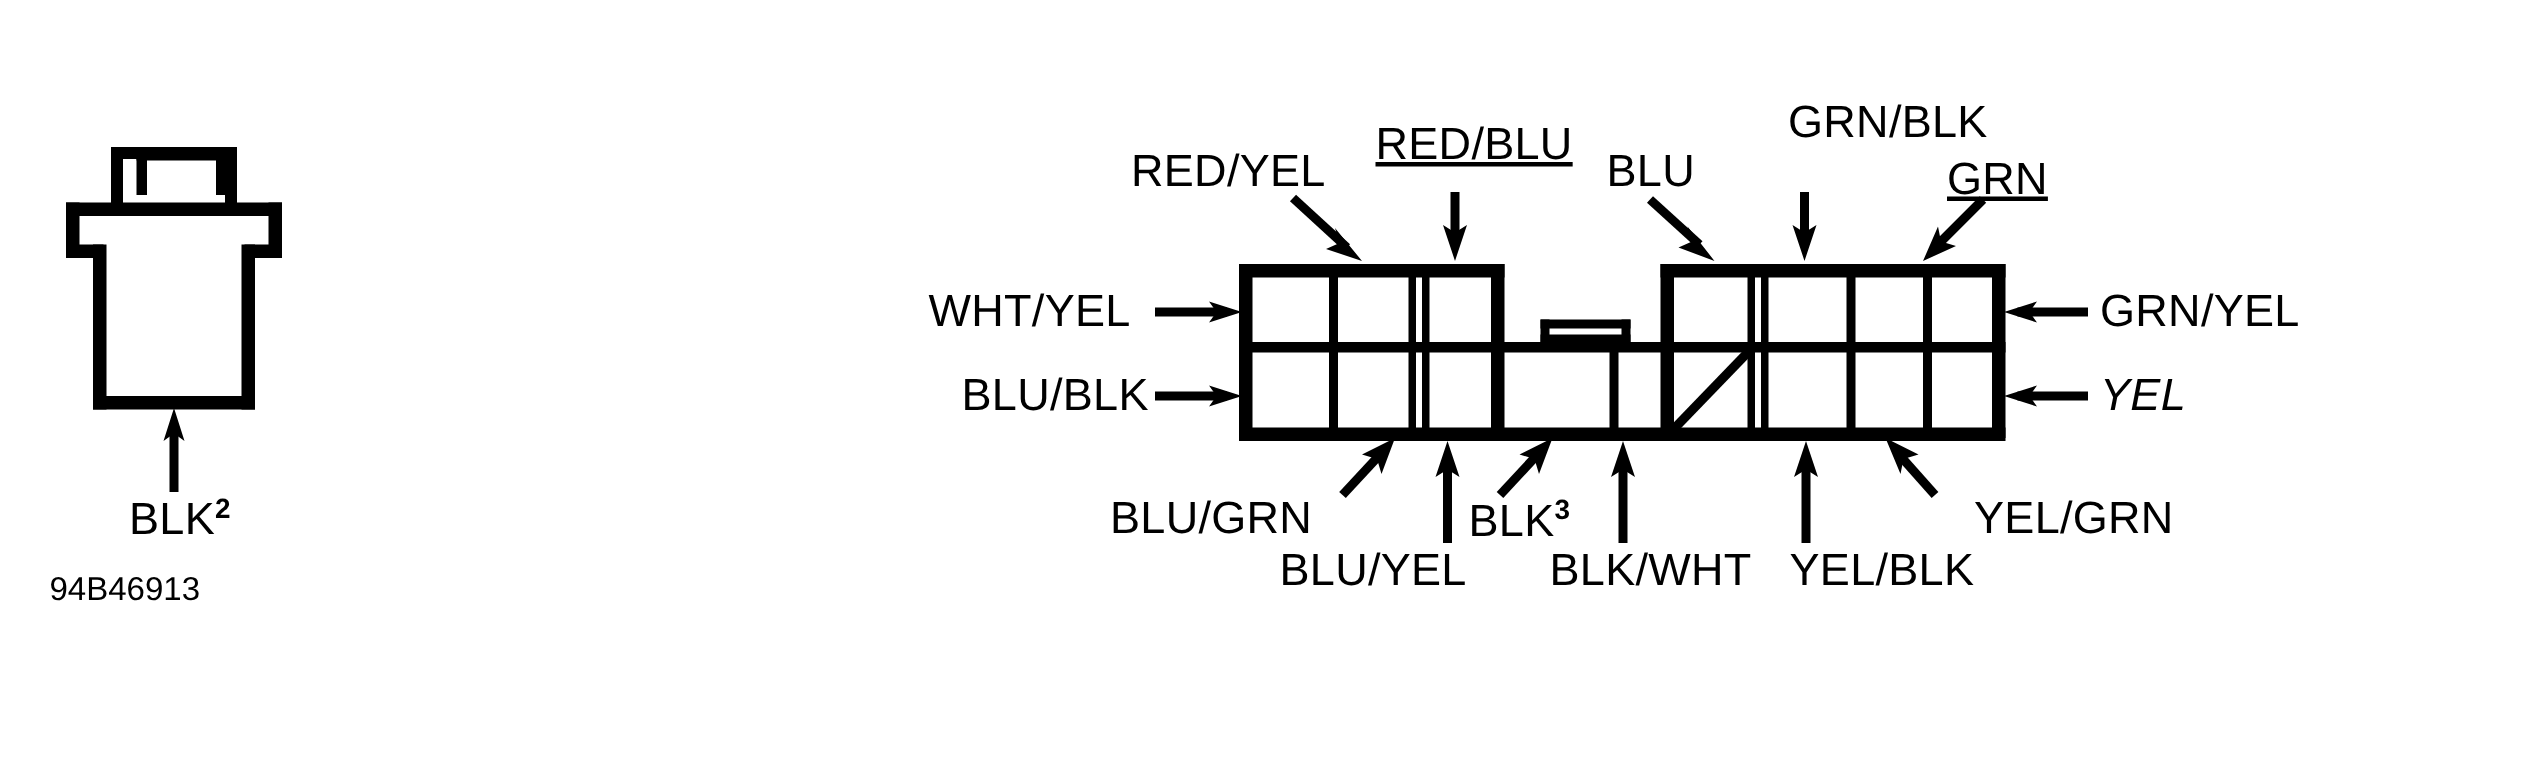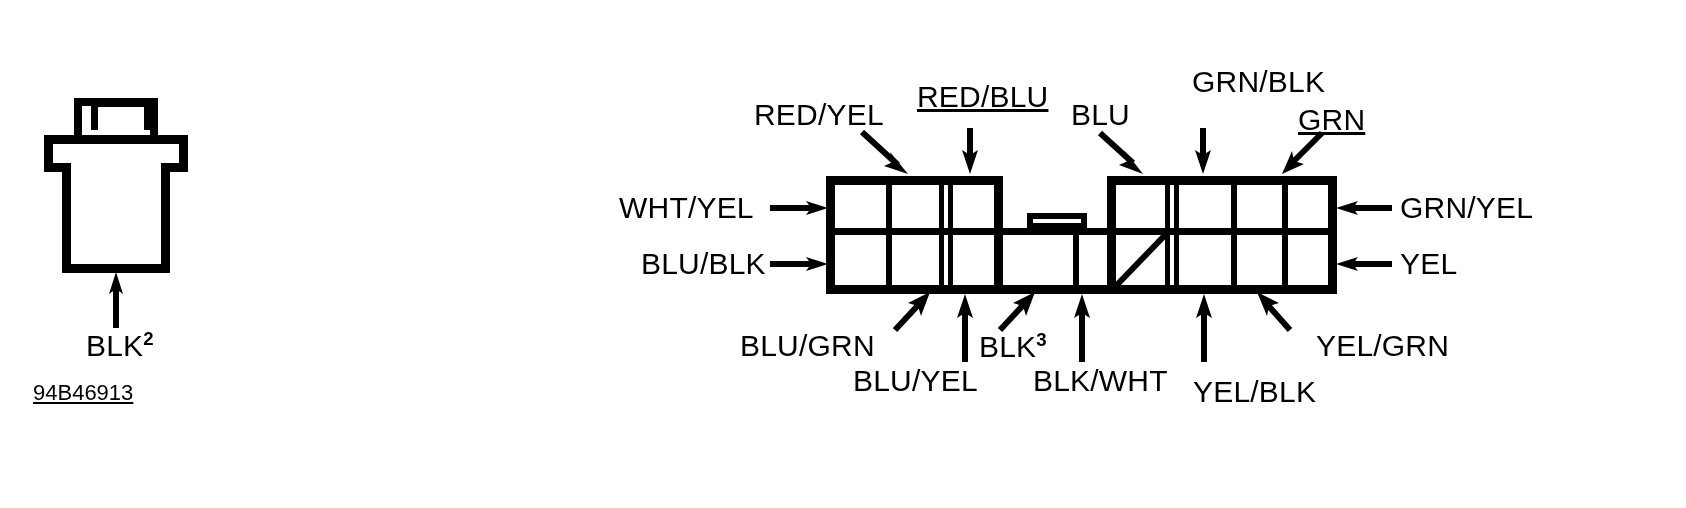--- a/index.html
+++ b/index.html
@@ -78,21 +78,21 @@
 
     <svg class="svgwrap" viewBox="0 0 1686 508">
       <line x1="116" y1="328" x2="116" y2="286" stroke="#000" stroke-width="6"></line>
       <polygon points="116,272 109,294 116,289 123,294" fill="#000"></polygon>
     </svg>
 
     <div class="lbl" style="left:86px; top:330px;">
       <span>BLK</span><sup>2</sup>
     </div>
 
-    <div class="fignum" style="left:33px; top:382px;text-decoration:underline;">94B46913</div>
+    <div class="fignum" style="left:33px; top:382px;">94B46913</div>
   </div>
 
   <div>
 
     <div class="bar" style="left:826px; top:176px; width:177px; height:9px;"></div>
     <div class="bar" style="left:826px; top:176px; width:9px; height:116px;"></div>
     <div class="bar" style="left:994px; top:176px; width:9px; height:116px;"></div>
 
     <div class="bar" style="left:886px; top:176px; width:6px; height:116px;"></div>
     <div class="bar" style="left:939px; top:176px; width:5px; height:116px;"></div>
@@ -166,31 +166,31 @@
 
         <line x1="1290" y1="330" x2="1266" y2="303"></line>
         <polygon points="1257,292 1267,316 1269,306 1279,303" stroke="none"></polygon>
       </g>
     </svg>
 
     <div class="lbl" style="left:619px; top:193px;">WHT/YEL</div>
     <div class="lbl" style="left:641px; top:249px;">BLU/BLK</div>
 
     <div class="lbl" style="left:1400px; top:193px;">GRN/YEL</div>
-    <div class="lbl" style="left:1400px; top:249px;">YEL</div>
+    <div class="lbl" style="left:1400px; top:249px;font-style:italic;">YEL</div>
 
     <div class="lbl" style="left:754px; top:100px;">RED/YEL</div>
     <div class="lbl" style="left:917px; top:82px;text-decoration:underline;">RED/BLU</div>
     <div class="lbl" style="left:1071px; top:100px;">BLU</div>
     <div class="lbl" style="left:1192px; top:67px;">GRN/BLK</div>
     <div class="lbl" style="left:1298px; top:105px;text-decoration:underline;">GRN</div>
 
     <div class="lbl" style="left:740px; top:331px;">BLU/GRN</div>
     <div class="lbl" style="left:853px; top:366px;">BLU/YEL</div>
     <div class="lbl" style="left:979px; top:331px;">
       <span>BLK</span><sup>3</sup>
     </div>
     <div class="lbl" style="left:1009px; top:366px;margin-left:24px;">BLK/WHT</div>
-    <div class="lbl" style="left:1193px; top:366px;margin-top:11px;">YEL/BLK</div>
+    <div class="lbl" style="left:1193px; top:366px;">YEL/BLK</div>
     <div class="lbl" style="left:1316px; top:331px;">YEL/GRN</div>
   </div>
 
 </div>
 
 </body></html>

